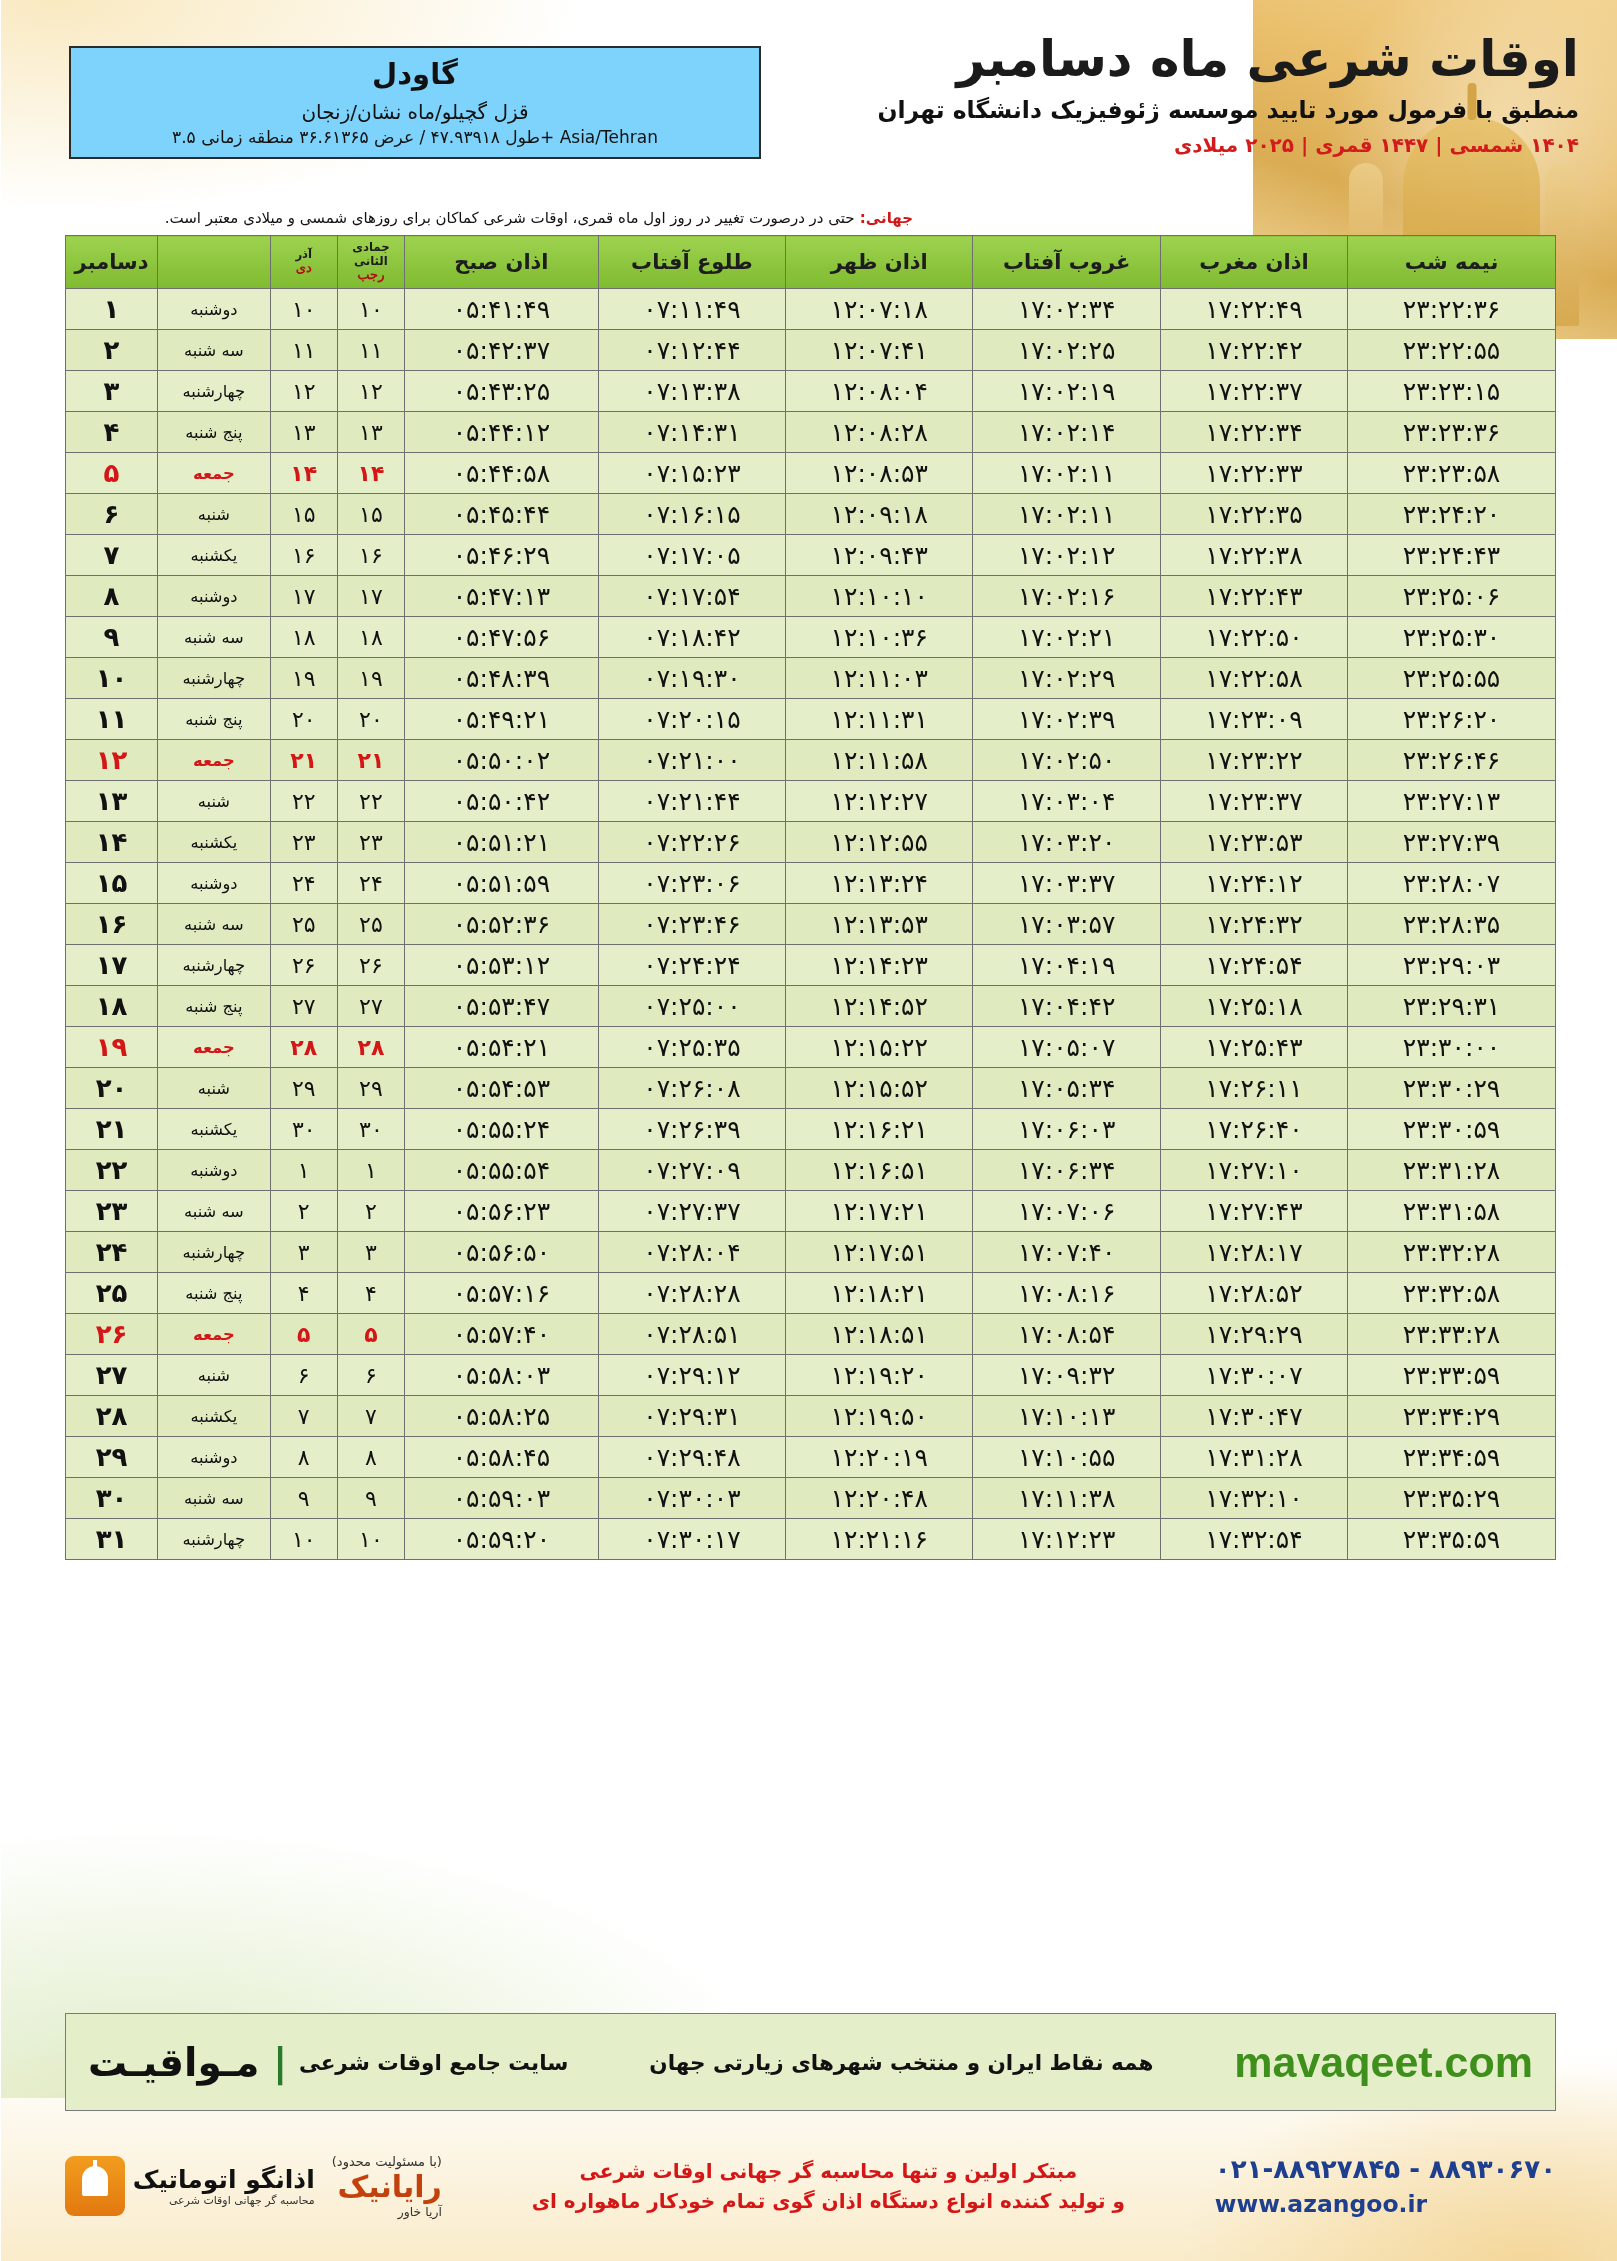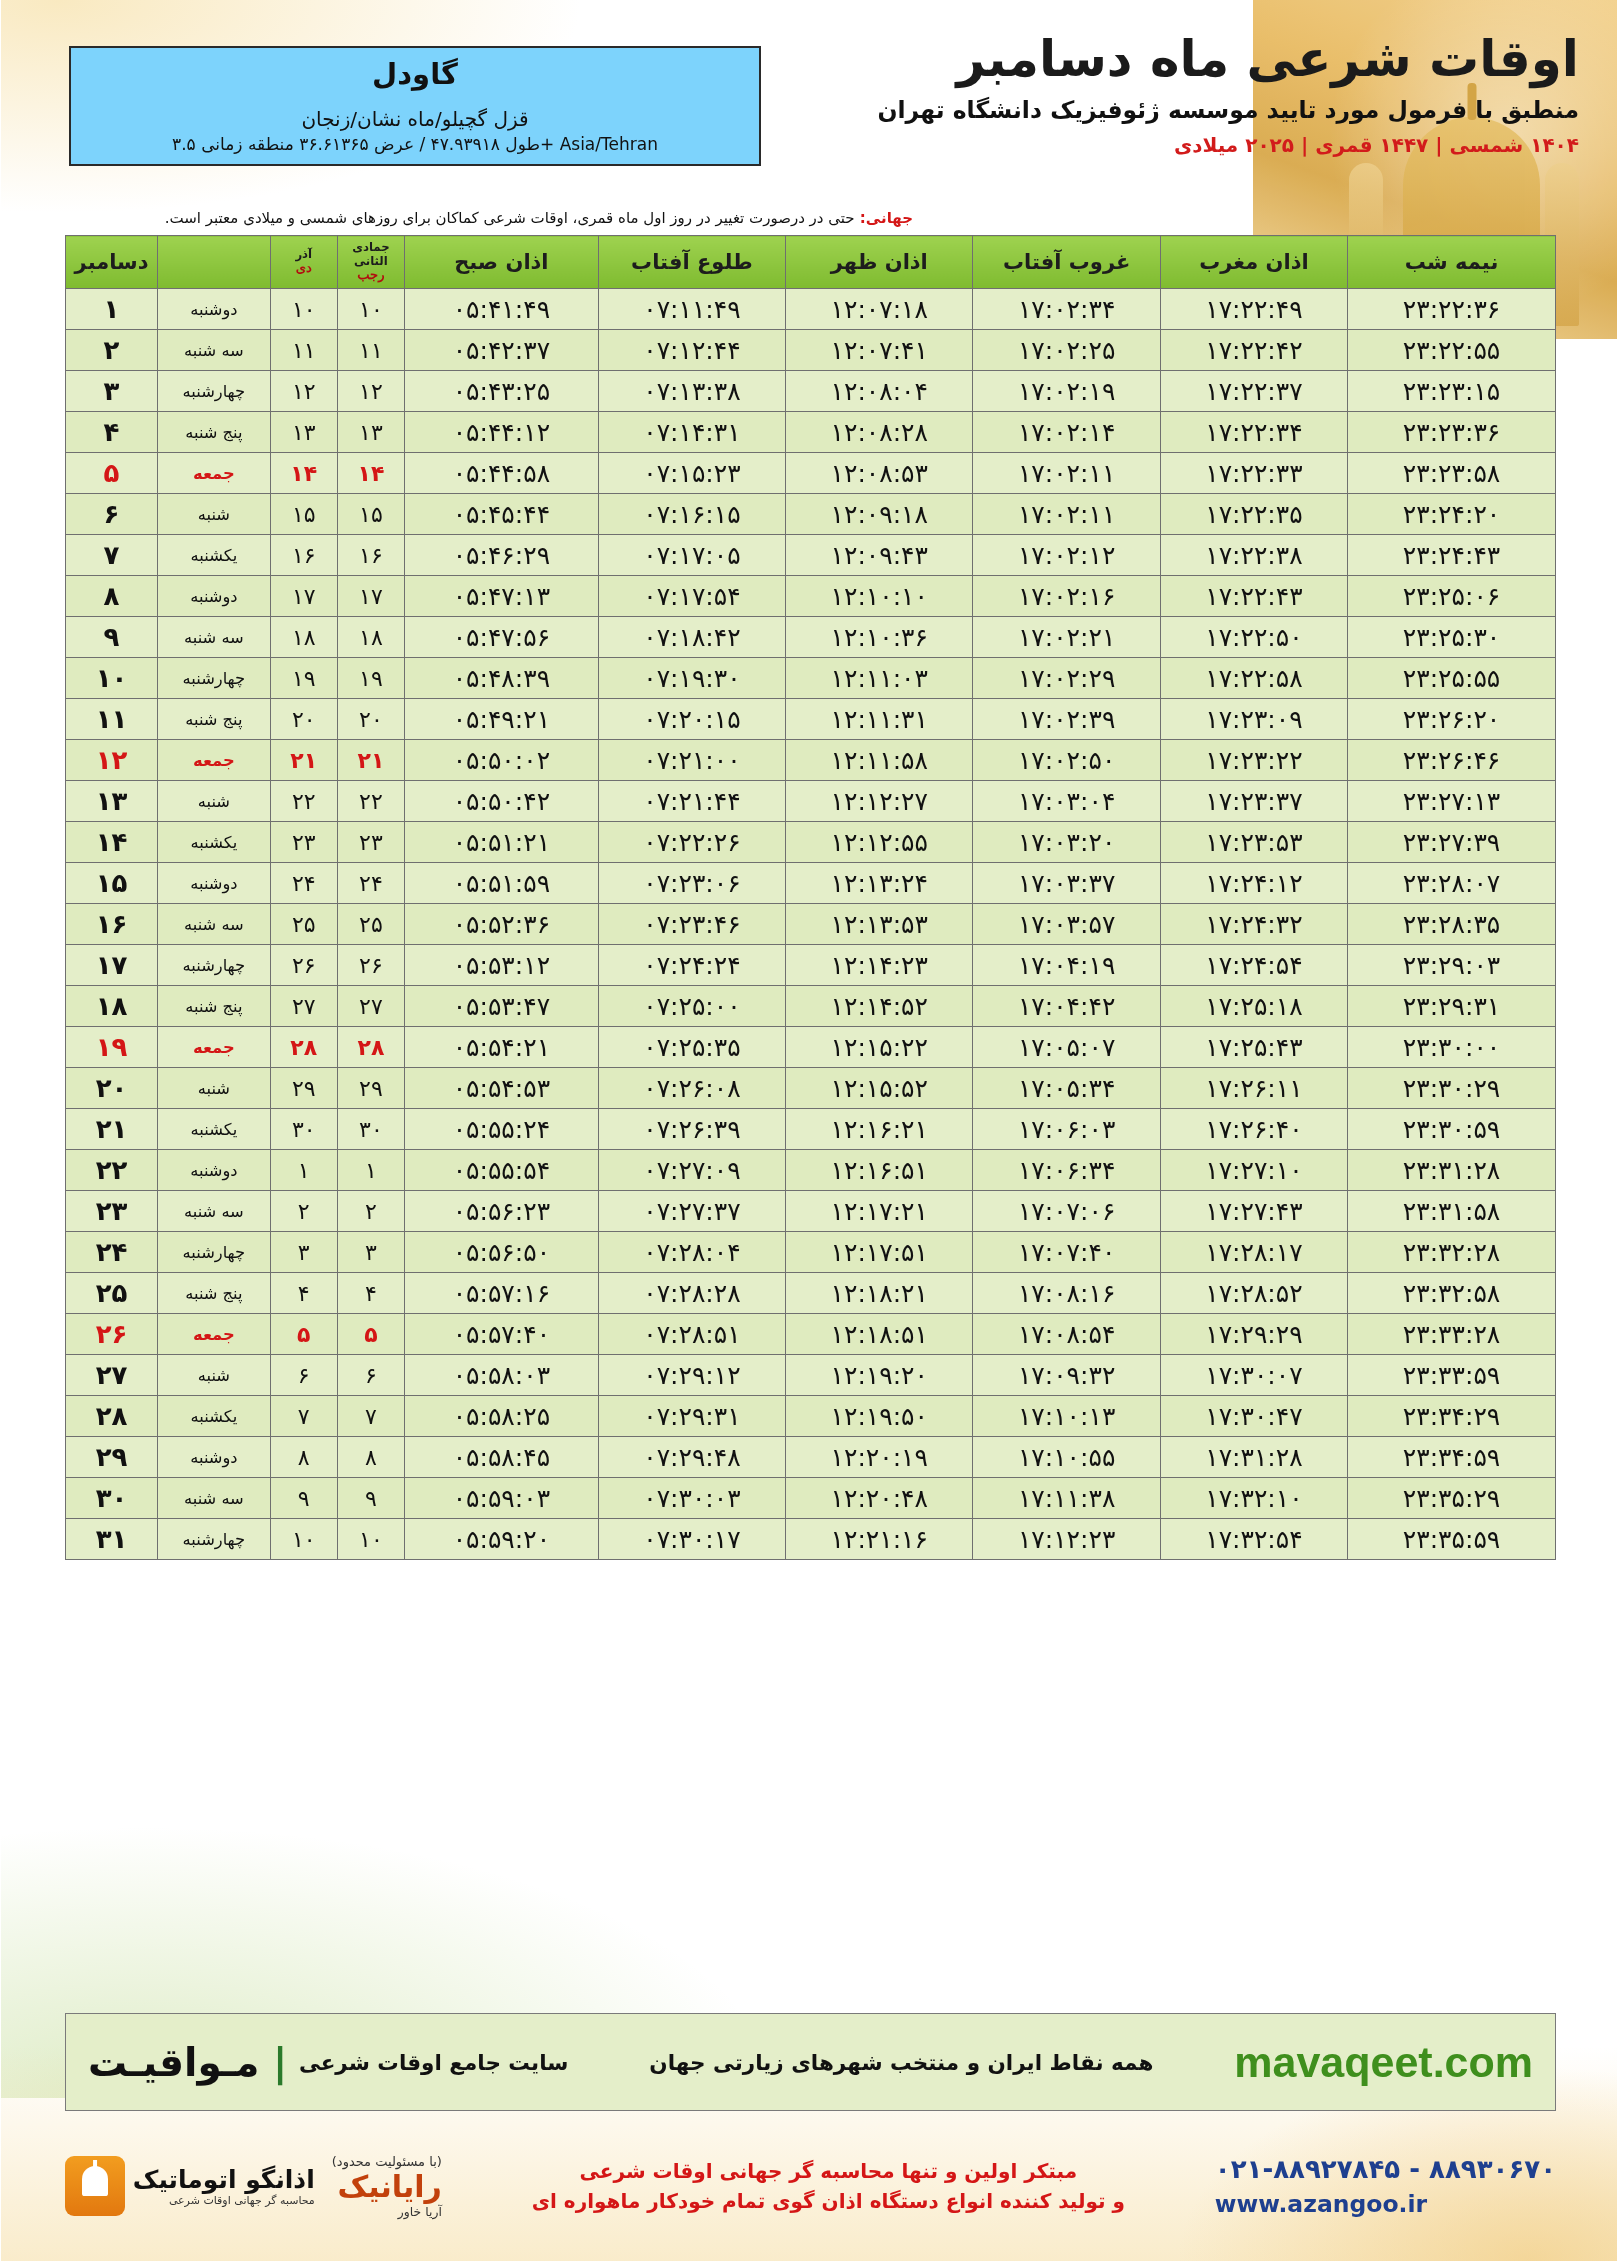--- a/index.html
+++ b/index.html
@@ -71,21 +71,21 @@
   .title-dates {
     font-size:20px; font-weight:bold; color:#d21b1b; margin-top:9px;
   }
 
   
   .loc-box{
     position:absolute; top:46px; left:69px; width:692px; border:2px solid #2a2a2a;
     background:#7dd3fc; padding:9px 6.5px 10.4px; text-align:center; z-index:6;
   }
   .loc-city{ font-size:29px; font-weight:bold; color:#111; }
-  .loc-sub{ font-size:20px; color:#111; margin-top:16px; }
+  .loc-sub{ font-size:20px; color:#111; margin-top:9px; }
   .loc-coord{ font-size:17px; color:#111; margin-top:3px; direction:ltr; }
 
   
   .note{
     position:absolute; top:209px; left:65px; width:848px; text-align:right;
     font-size:15px; color:#111; z-index:6; font-weight:bold;
   }
   .note .red{ color:#d41616; }
   .note .normal{ font-weight:normal; }
 

